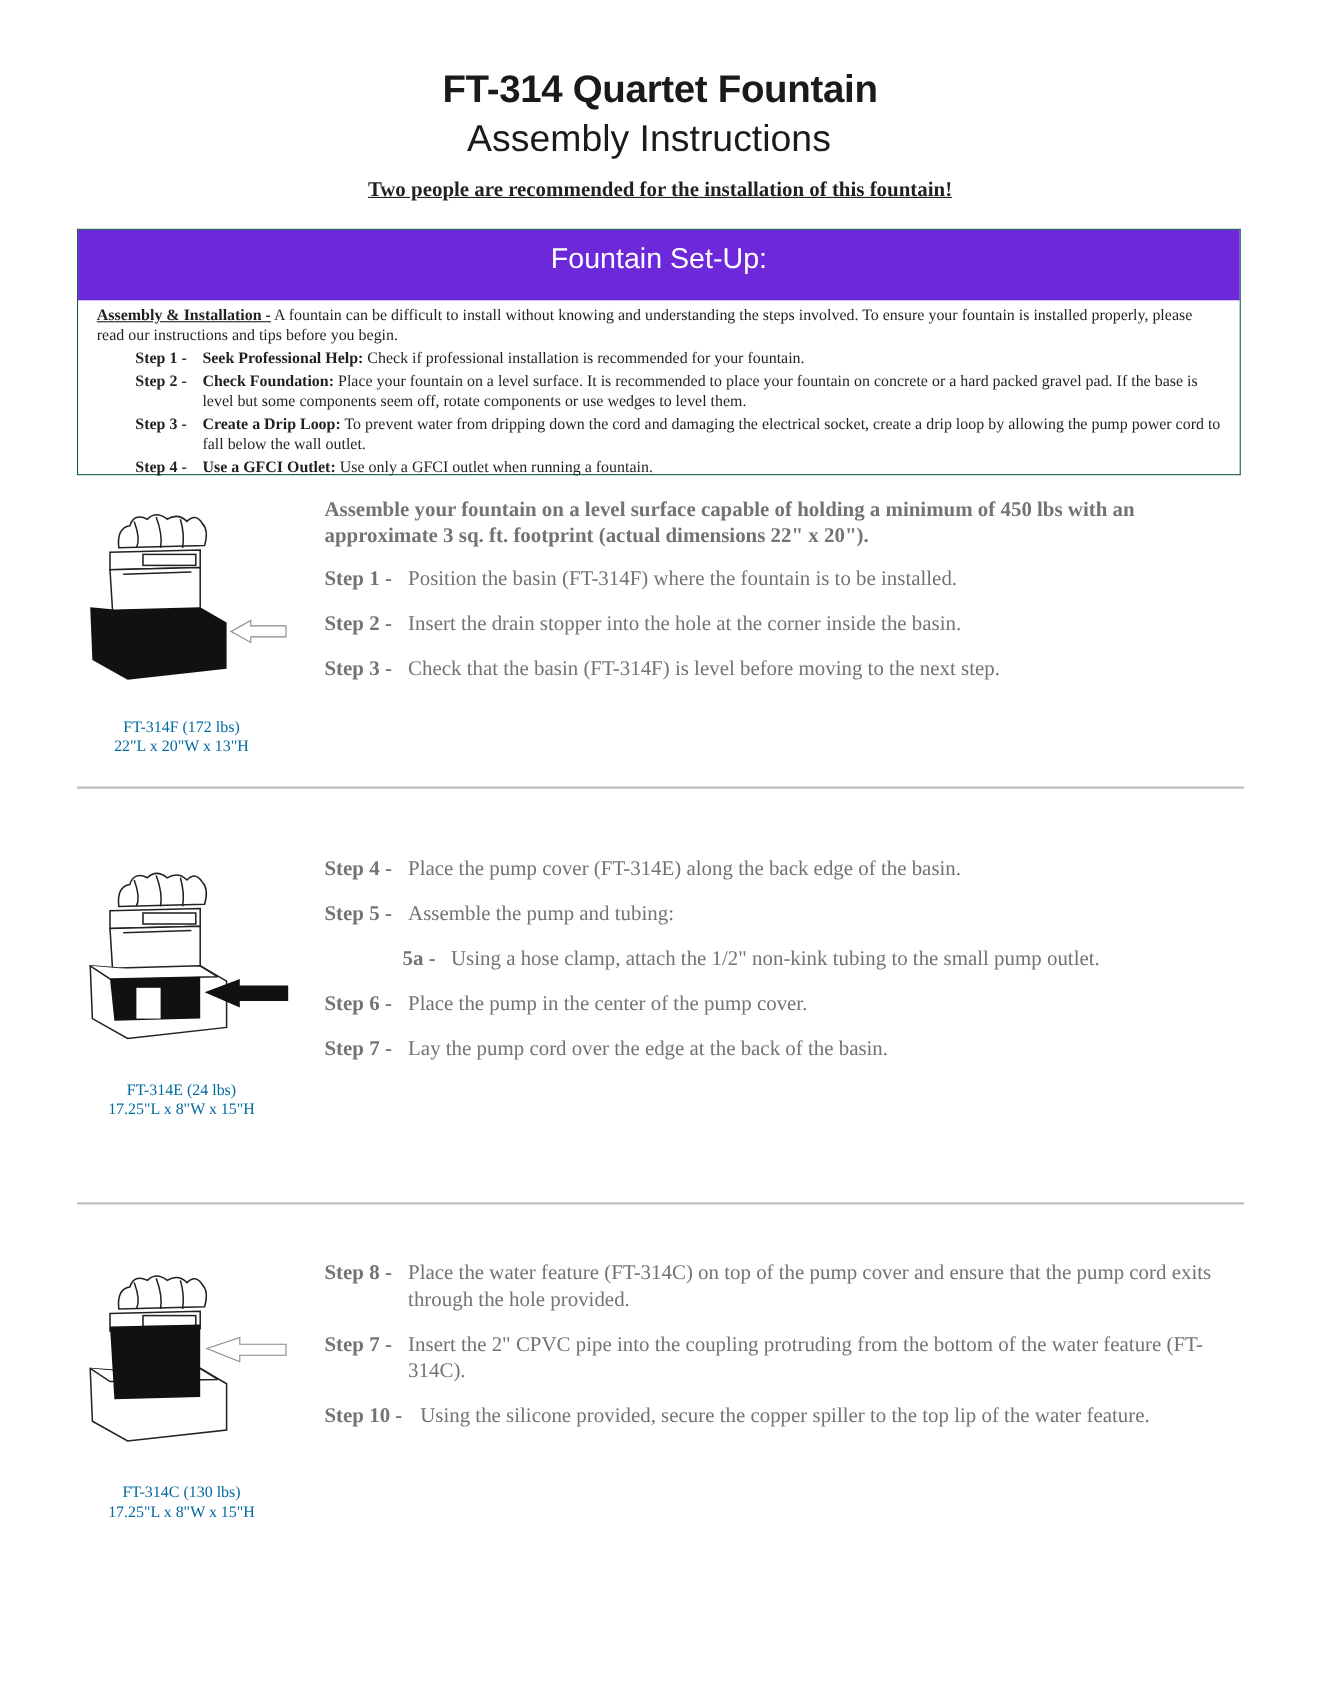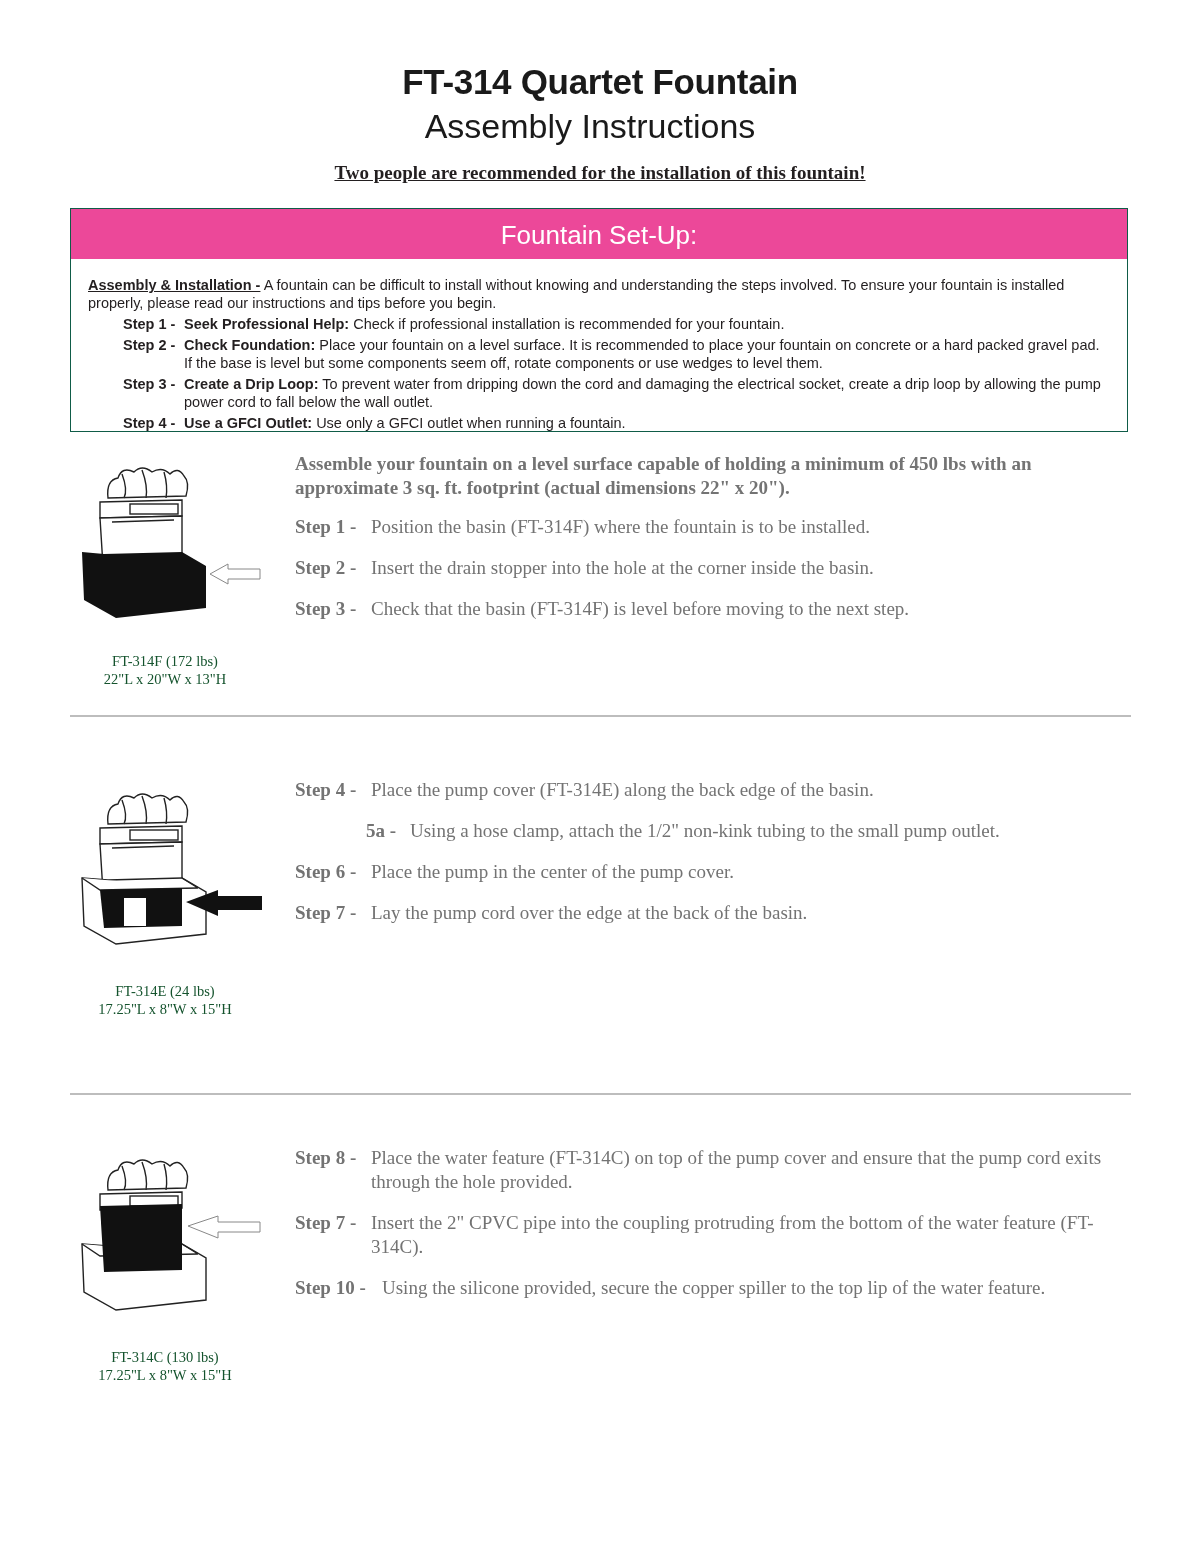--- a/index.html
+++ b/index.html
@@ -1,30 +1,30 @@
 <!DOCTYPE html>
 <html><head>
 <meta charset="utf-8">
 <style>
   html, body { margin: 0; padding: 0; background: #ffffff; }
   body { width: 1200px; height: 1553px; position: relative; color: #231f20; font-family: "Liberation Sans", sans-serif; overflow: hidden; }
   .title { position: absolute; top: 62px; left: 0; width: 1200px; text-align: center; font-size: 35px; font-weight: bold; color: #1a1a1a; letter-spacing: -0.3px; }
   .subtitle { position: absolute; top: 107px; left: 0; width: 1180px; text-align: center; font-size: 34px; color: #1a1a1a; }
   .warning { position: absolute; top: 162px; left: 0; width: 1200px; text-align: center; font-family: "Liberation Serif", serif; font-weight: bold; font-size: 19px; text-decoration: underline; color: #231f20; }
   .setup-box { position: absolute; top: 208px; left: 70px; width: 1058px; height: 224px; border: 1.5px solid #0f5c48; box-sizing: border-box; }
-  .setup-header { background: #ec4899; height: 50px; color: #ffffff; text-align: center; font-size: 26px; line-height: 52px; }
-  .setup-body { padding: 17px 16px 0 17px; font-family: Liberation Sans, sans-serif; font-size: 14.5px; line-height: 18px; color: #231f20; }
+  .setup-header { background: #6d28d9; height: 64px; color: #ffffff; text-align: center; font-size: 26px; line-height: 52px; }
+  .setup-body { padding: 5px 16px 0 17px; font-family: Liberation Serif, serif; font-size: 14.5px; line-height: 18px; color: #231f20; }
   .setup-body .intro { margin: 0 0 2px 0; }
   .setup-body .intro b { text-decoration: underline; }
   .setup-step { display: flex; margin: 3px 0 3px 35px; }
   .setup-step .num { font-weight: bold; white-space: nowrap; width: 61px; flex: none; }
   .setup-step .txt { flex: 1; }
   .section { position: absolute; left: 70px; width: 1060px; }
   .figure { position: absolute; left: 8px; width: 190px; }
-  .fig-caption { position: absolute; left: 0; width: 190px; text-align: center; font-family: "Liberation Serif", serif; font-size: 14.5px; line-height: 18px; color: #14532d; }
+  .fig-caption { position: absolute; left: 0; width: 190px; text-align: center; font-family: "Liberation Serif", serif; font-size: 14.5px; line-height: 18px; color: #0369a1; }
   .steps { position: absolute; left: 225px; width: 840px; font-family: "Liberation Serif", serif; font-size: 19px; line-height: 24px; color: #737373; }
   .lead { font-weight: bold; margin-bottom: 15px; }
   .step { display: flex; margin-bottom: 17px; }
   .step .num { font-weight: bold; white-space: nowrap; flex: none; width: 76px; }
   .step.sub { margin-left: 71px; }
   .step.sub .num { width: 44px; }
   .step.wide .num { width: 87px; }
   .step .txt { flex: 1; }
   .divider { position: absolute; left: 70px; width: 1061px; height: 2px; background: #bdbdbd; }
 </style>
@@ -116,20 +116,24 @@
   </div>
   <div class="fig-caption" style="top:204px; left:0;">
     <div>FT-314E (24 lbs)</div>
     <div>17.25"L x 8"W x 15"H</div>
   </div>
   <div class="steps" style="top:0px;">
     <div class="step">
         <span class="num">Step 4 -</span>
         <span class="txt">Place the pump cover (FT-314E) along the back edge of the basin.</span>
       </div>
+    <div class="step">
+        <span class="num">Step 5 -</span>
+        <span class="txt">Assemble the pump and tubing:</span>
+      </div>
     <div class="step sub">
         <span class="num">5a -</span>
         <span class="txt">Using a hose clamp, attach the 1/2" non-kink tubing to the small pump outlet.</span>
       </div>
     <div class="step">
         <span class="num">Step 6 -</span>
         <span class="txt">Place the pump in the center of the pump cover.</span>
       </div>
     <div class="step">
         <span class="num">Step 7 -</span>

